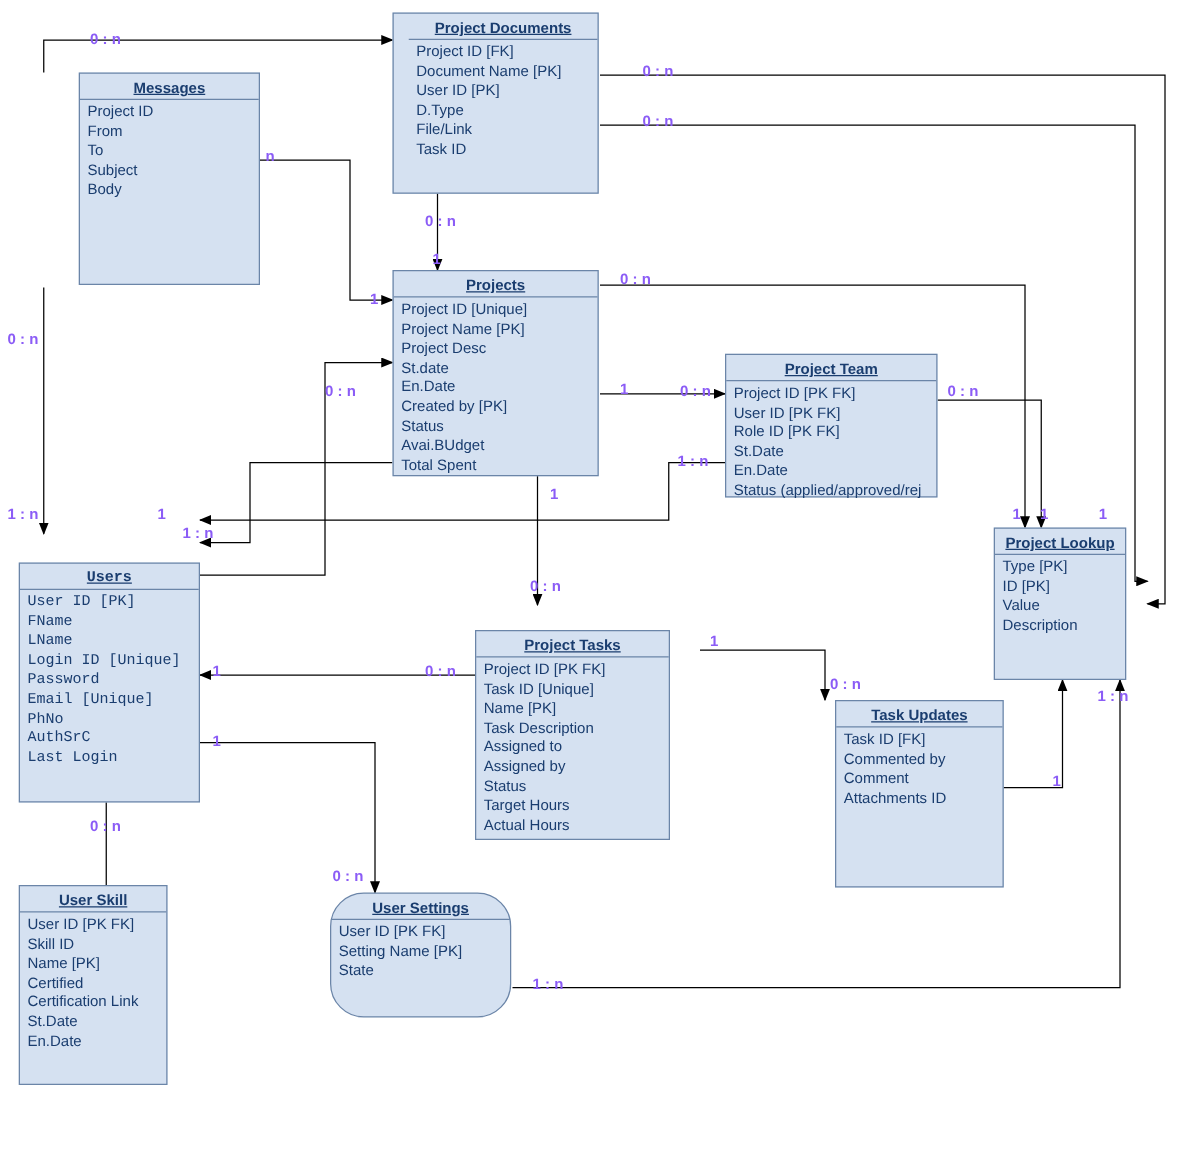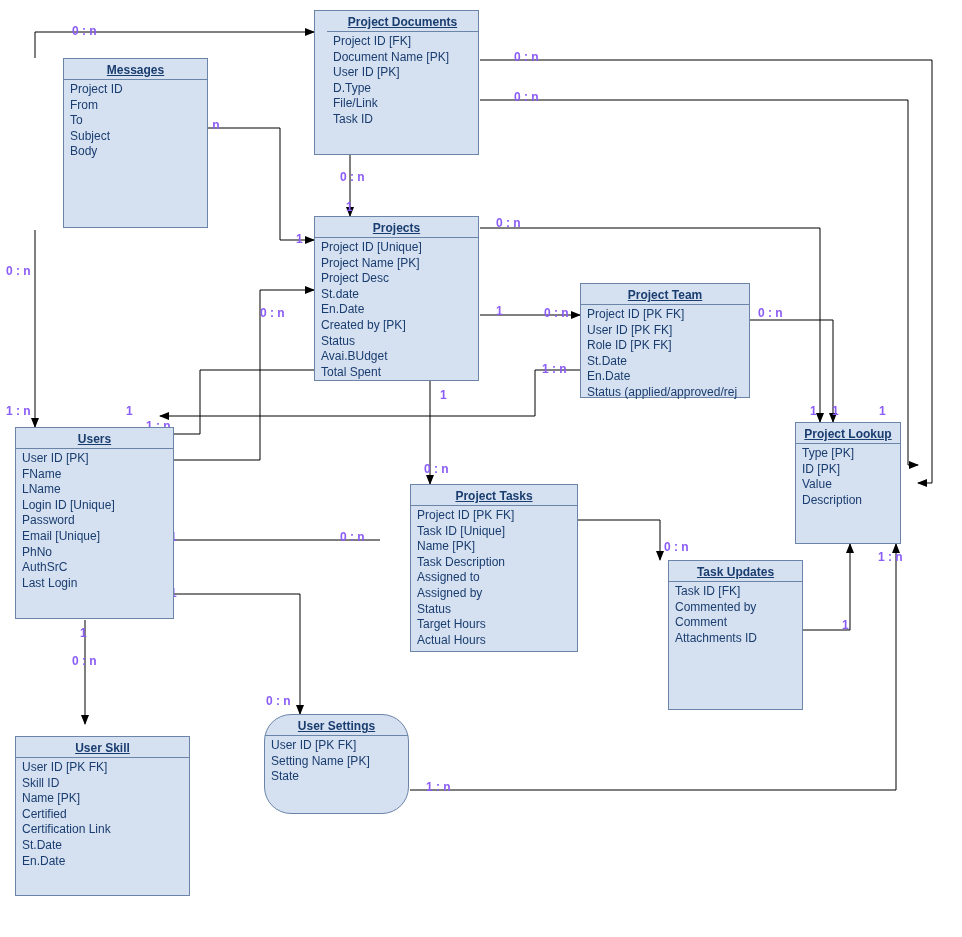--- a/index.html
+++ b/index.html
@@ -187,36 +187,36 @@
 <div class="entity" style="left:795px; top:422px; width:106px; height:122px;">
   <div class="entity-header">Project Lookup</div>
   <div class="entity-body">
     <div>Type [PK]</div>
     <div>ID [PK]</div>
     <div>Value</div>
     <div>Description</div>
   </div>
 </div>
 
-<div class="entity" style="left:15px; top:427px; width:159px; height:192px;">
+<div class="entity" style="left:15px; top:450px; width:145px; height:192px;font-family:Liberation Mono, monospace;">
   <div class="entity-header">Users</div>
   <div class="entity-body">
     <div>User ID [PK]</div>
     <div>FName</div>
     <div>LName</div>
     <div>Login ID [Unique]</div>
     <div>Password</div>
     <div>Email  [Unique]</div>
     <div>PhNo</div>
     <div>AuthSrC</div>
     <div>Last Login</div>
   </div>
 </div>
 
-<div class="entity" style="left:380px; top:484px; width:168px; height:168px;margin-left:30px;">
+<div class="entity" style="left:380px; top:504px; width:156px; height:168px;">
   <div class="entity-header">Project Tasks</div>
   <div class="entity-body">
     <div>Project ID [PK FK]</div>
     <div>Task ID [Unique]</div>
     <div>Name [PK]</div>
     <div>Task Description</div>
     <div>Assigned to</div>
     <div>Assigned by</div>
     <div>Status</div>
     <div>Target Hours</div>
@@ -227,21 +227,21 @@
 <div class="entity" style="left:668px; top:560px; width:135px; height:150px;">
   <div class="entity-header">Task Updates</div>
   <div class="entity-body">
     <div>Task ID [FK]</div>
     <div>Commented by</div>
     <div>Comment</div>
     <div>Attachments ID</div>
   </div>
 </div>
 
-<div class="entity" style="left:15px; top:736px; width:175px; height:160px;">
+<div class="entity" style="left:15px; top:708px; width:119px; height:160px;">
   <div class="entity-header">User Skill</div>
   <div class="entity-body">
     <div>User ID [PK FK]</div>
     <div>Skill ID</div>
     <div>Name [PK]</div>
     <div>Certified</div>
     <div>Certification Link</div>
     <div>St.Date</div>
     <div>En.Date</div>
   </div>

